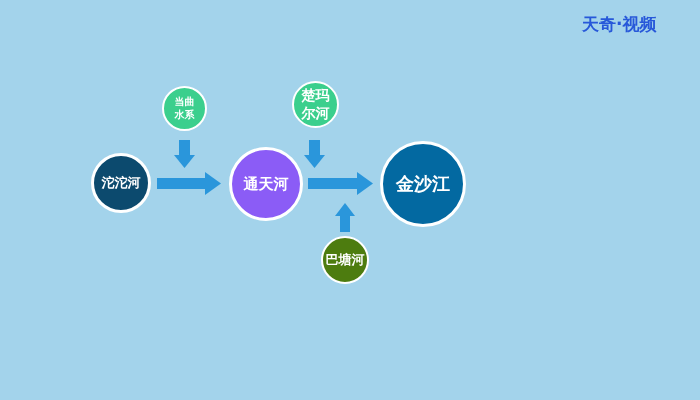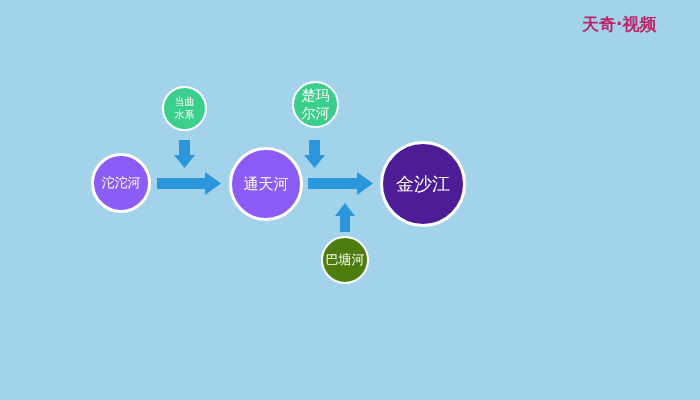--- a/index.html
+++ b/index.html
@@ -4,34 +4,34 @@
   <style>
     * { margin: 0; padding: 0; box-sizing: border-box; }
     html, body {
       width: 700px; height: 400px; overflow: hidden;
       background: #A3D3EB;
       font-family: "DejaVu Sans", "Liberation Sans", sans-serif;
     }
     .stage { position: relative; width: 700px; height: 400px; background: #A3D3EB; }
     .watermark {
       position: absolute; left: 582px; top: 13px;
-      color: #be185d; font-size: 17px; font-weight: bold; letter-spacing: 0px;
+      color: #1d4ed8; font-size: 17px; font-weight: bold; letter-spacing: 0px;
       opacity: 0.92; white-space: nowrap;
     }
     .node {
       position: absolute; border-radius: 50%;
       border: 3px solid #ffffff;
       display: flex; align-items: center; justify-content: center;
-      color: #ffffff; text-align: center; font-weight: normal;
+      color: #ffffff; text-align: center; font-weight: bold;
       line-height: 1.25;
     }
     .node span { display: block; white-space: pre-line; }
-    .n-tuotuo { left: 91px; top: 153px; width: 60px; height: 60px; background: #8b5cf6; font-size: 13px; }
+    .n-tuotuo { left: 91px; top: 153px; width: 60px; height: 60px; background: #0c4a6e; font-size: 13px; }
     .n-tongtian { left: 229px; top: 147px; width: 74px; height: 74px; background: #8b5cf6; font-size: 15px; }
-    .n-jinsha { left: 380px; top: 141px; width: 86px; height: 86px; background: #4c1d95; font-size: 18px; }
+    .n-jinsha { left: 380px; top: 141px; width: 86px; height: 86px; background: #0369a1; font-size: 18px; }
     .n-dangqu { left: 162px; top: 86px; width: 45px; height: 45px; background: #3BCF8D; font-size: 10px; border-width: 2.5px; }
     .n-chumaer { left: 292px; top: 81px; width: 47px; height: 47px; background: #3BCF8D; font-size: 14px; border-width: 2.5px; }
     .n-batang { left: 321px; top: 236px; width: 48px; height: 48px; background: #4d7c0f; font-size: 13px; border-width: 2.5px; }
     svg.arrows { position: absolute; left: 0; top: 0; width: 700px; height: 400px; }
     .subtitle {
       position: absolute; left: 0; width: 700px; top: 340px;
       text-align: center; color: #ffffff; font-size: 24px; letter-spacing: 1px;
       text-shadow: -1px -1px 0 #333, 1px -1px 0 #333, -1px 1px 0 #333, 1px 1px 0 #333, 0 1px 0 #333, 0 -1px 0 #333, 1px 0 0 #333, -1px 0 0 #333;
     }
   </style>

